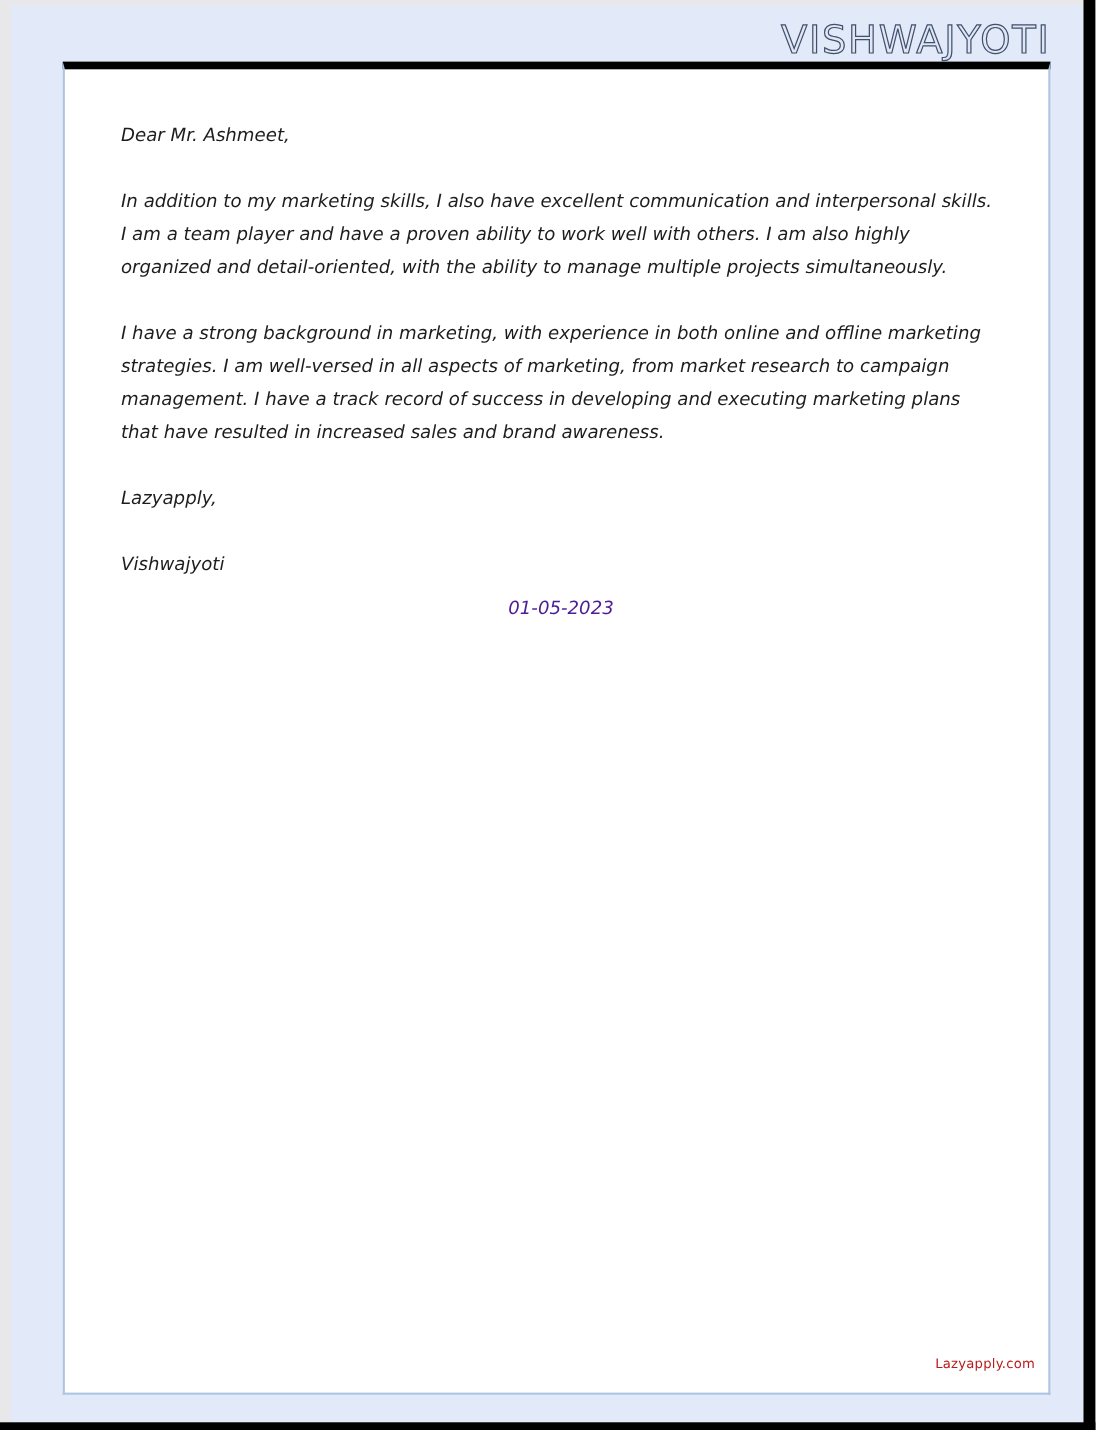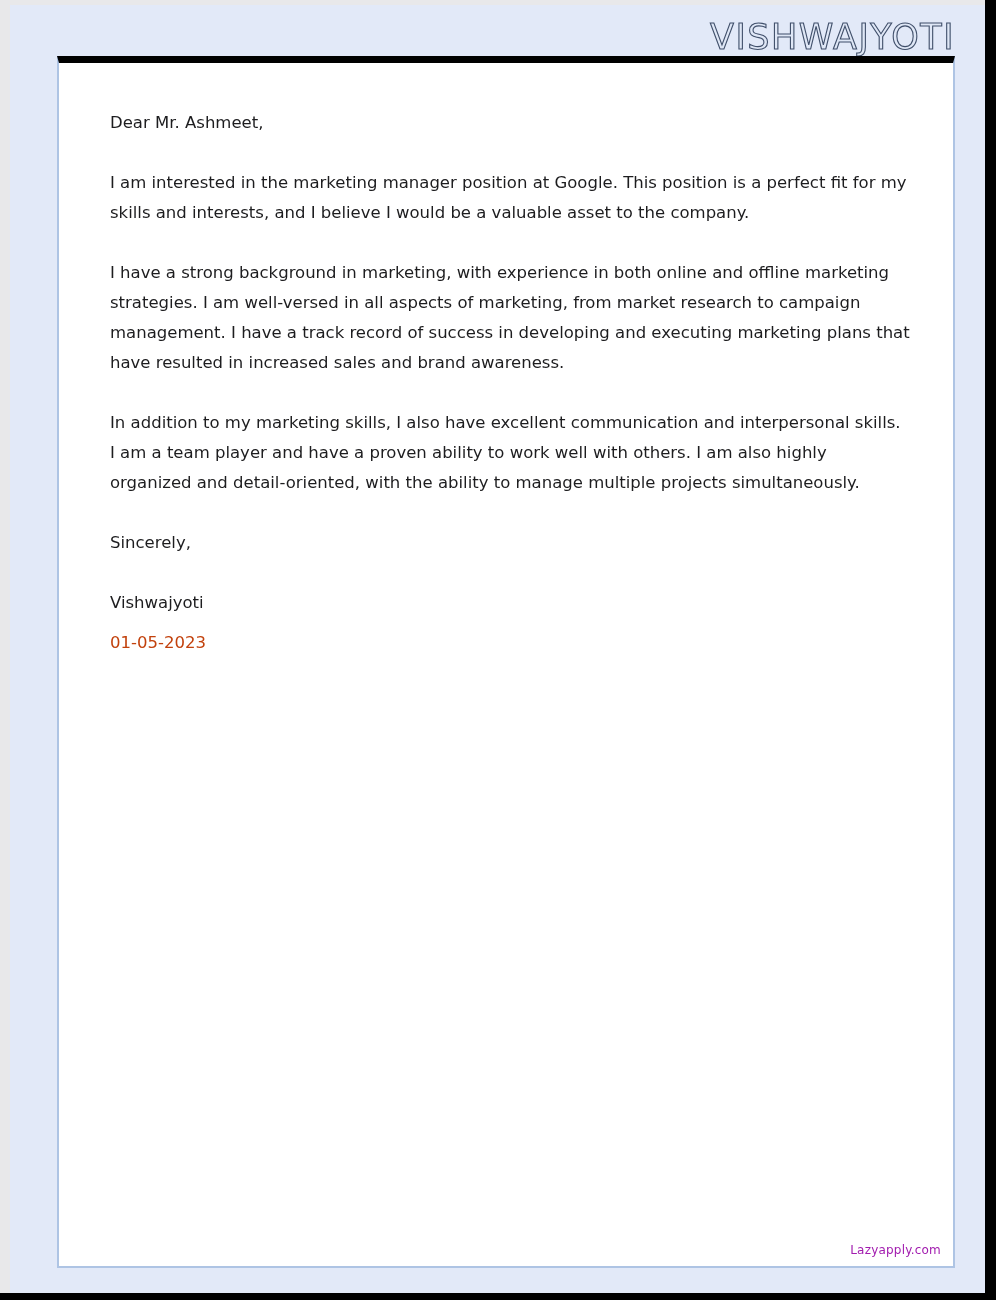--- a/index.html
+++ b/index.html
@@ -80,68 +80,69 @@
 
   #letter-body {
     position: absolute;
     left: 51px;
     top: 45px;
     width: 800px;
     font-family: "DejaVu Sans", sans-serif;
     font-size: 16.5px;
     line-height: 30px;
     color: #1d1d1f;
+    font-style: italic;
   }
 
   .para {
     margin: 0 0 30px 0;
     white-space: normal;
   }
   .para.tight {
     margin-bottom: 10px;
   }
   .para.last {
     margin-bottom: 0;
   }
   .date-line {
-    color: #c2410c;
+    color: #4c1d95;
+    text-align: center;
   }
 
   #footer-note {
     position: absolute;
     right: 12px;
-    bottom: 9px;
+    bottom: 19px;
     font-family: "DejaVu Sans", sans-serif;
     font-size: 12px;
-    color: #a21caf;
+    color: #b91c1c;
     letter-spacing: 0.2px;
   }
 </style>
 </head>
 <body>
 
 <div id="canvas">
 
   <div id="letterhead">VISHWAJYOTI</div>
 
   <div id="page">
 
     <div id="letter-body">
 
       <p class="para">Dear Mr. Ashmeet,</p>
 
-      <p class="para">I am interested in the marketing manager position at Google. This position is a perfect fit for my skills and interests, and I believe I would be a valuable asset to the company.</p>
+
+      <p class="para">In addition to my marketing skills, I also have excellent communication and interpersonal skills. I am a team player and have a proven ability to work well with others. I am also highly organized and detail-oriented, with the ability to manage multiple projects simultaneously.</p>
 
       <p class="para">I have a strong background in marketing, with experience in both online and offline marketing strategies. I am well-versed in all aspects of marketing, from market research to campaign management. I have a track record of success in developing and executing marketing plans that have resulted in increased sales and brand awareness.</p>
 
-      <p class="para">In addition to my marketing skills, I also have excellent communication and interpersonal skills. I am a team player and have a proven ability to work well with others. I am also highly organized and detail-oriented, with the ability to manage multiple projects simultaneously.</p>
 
 
-
-      <p class="para">Sincerely,</p>
+      <p class="para">Lazyapply,</p>
 
       <p class="para tight">Vishwajyoti</p>
 
       <p class="para last date-line">01-05-2023</p>
 
     </div>
 
     <div id="footer-note">Lazyapply.com</div>
 
   </div>

